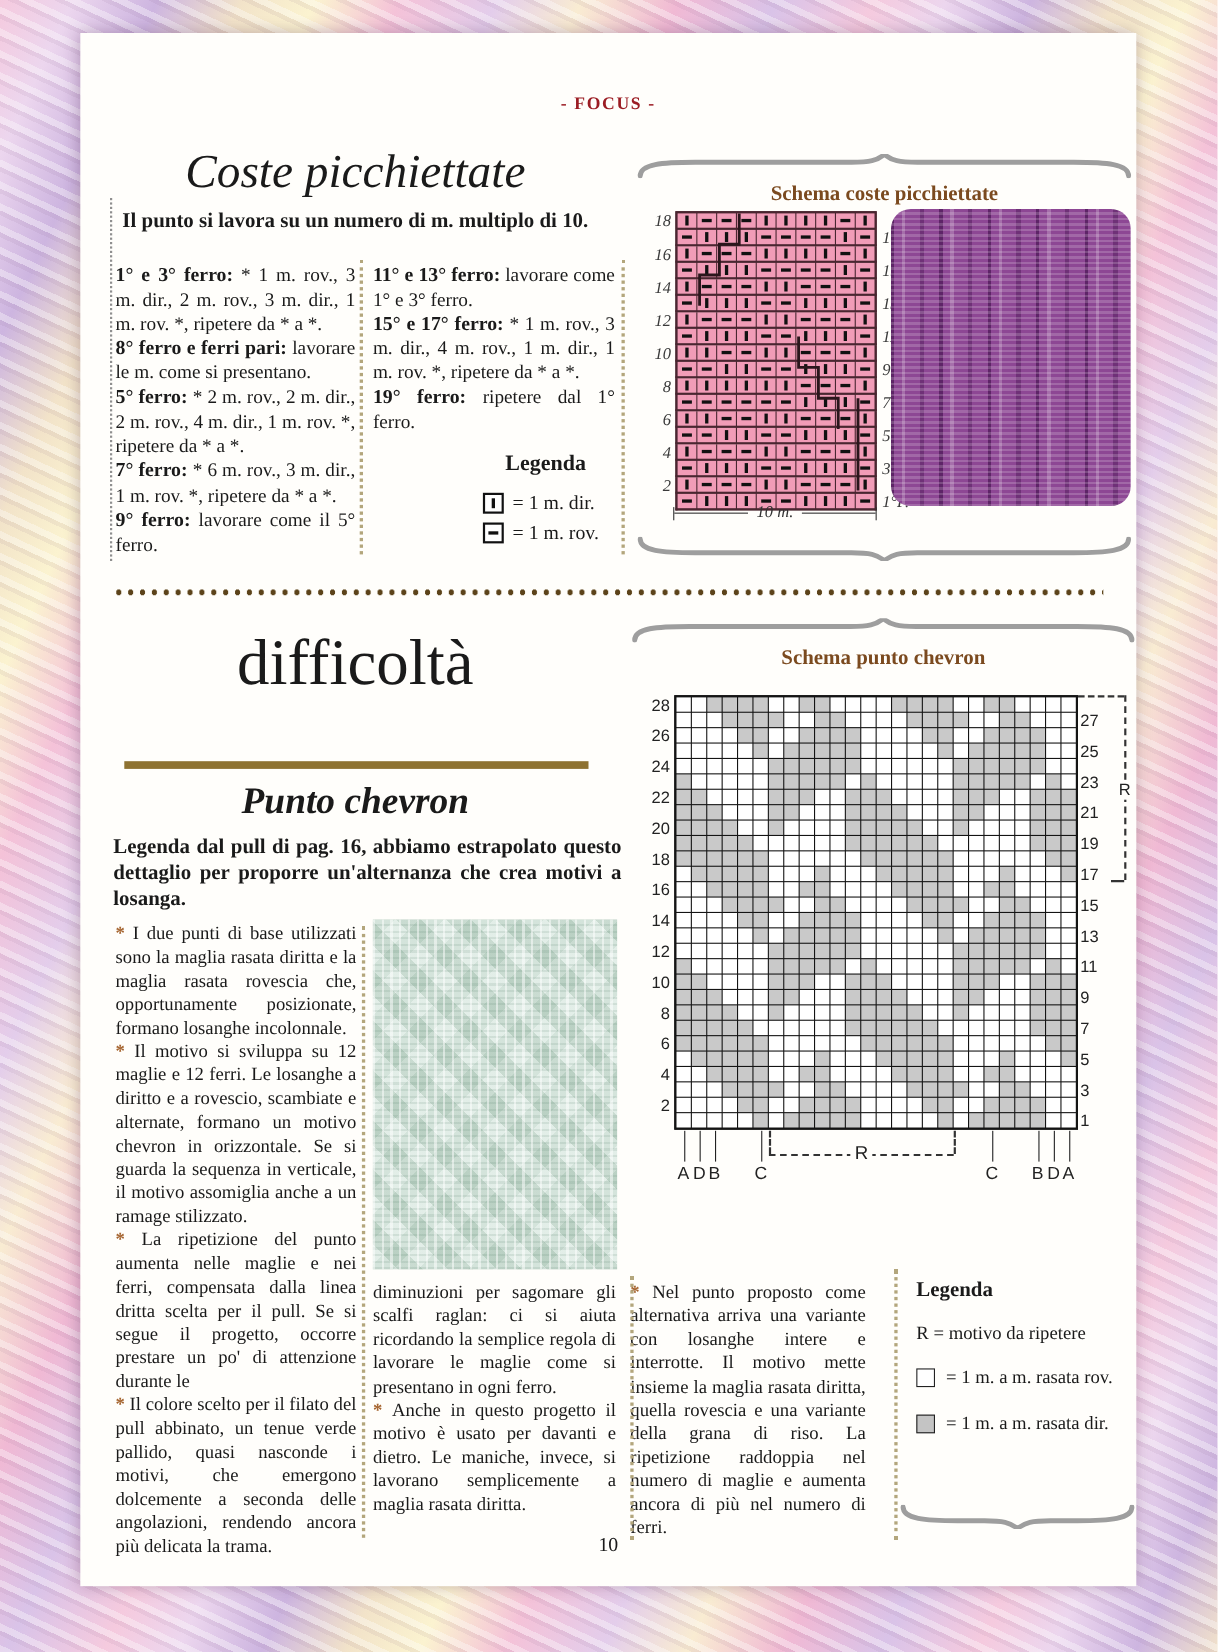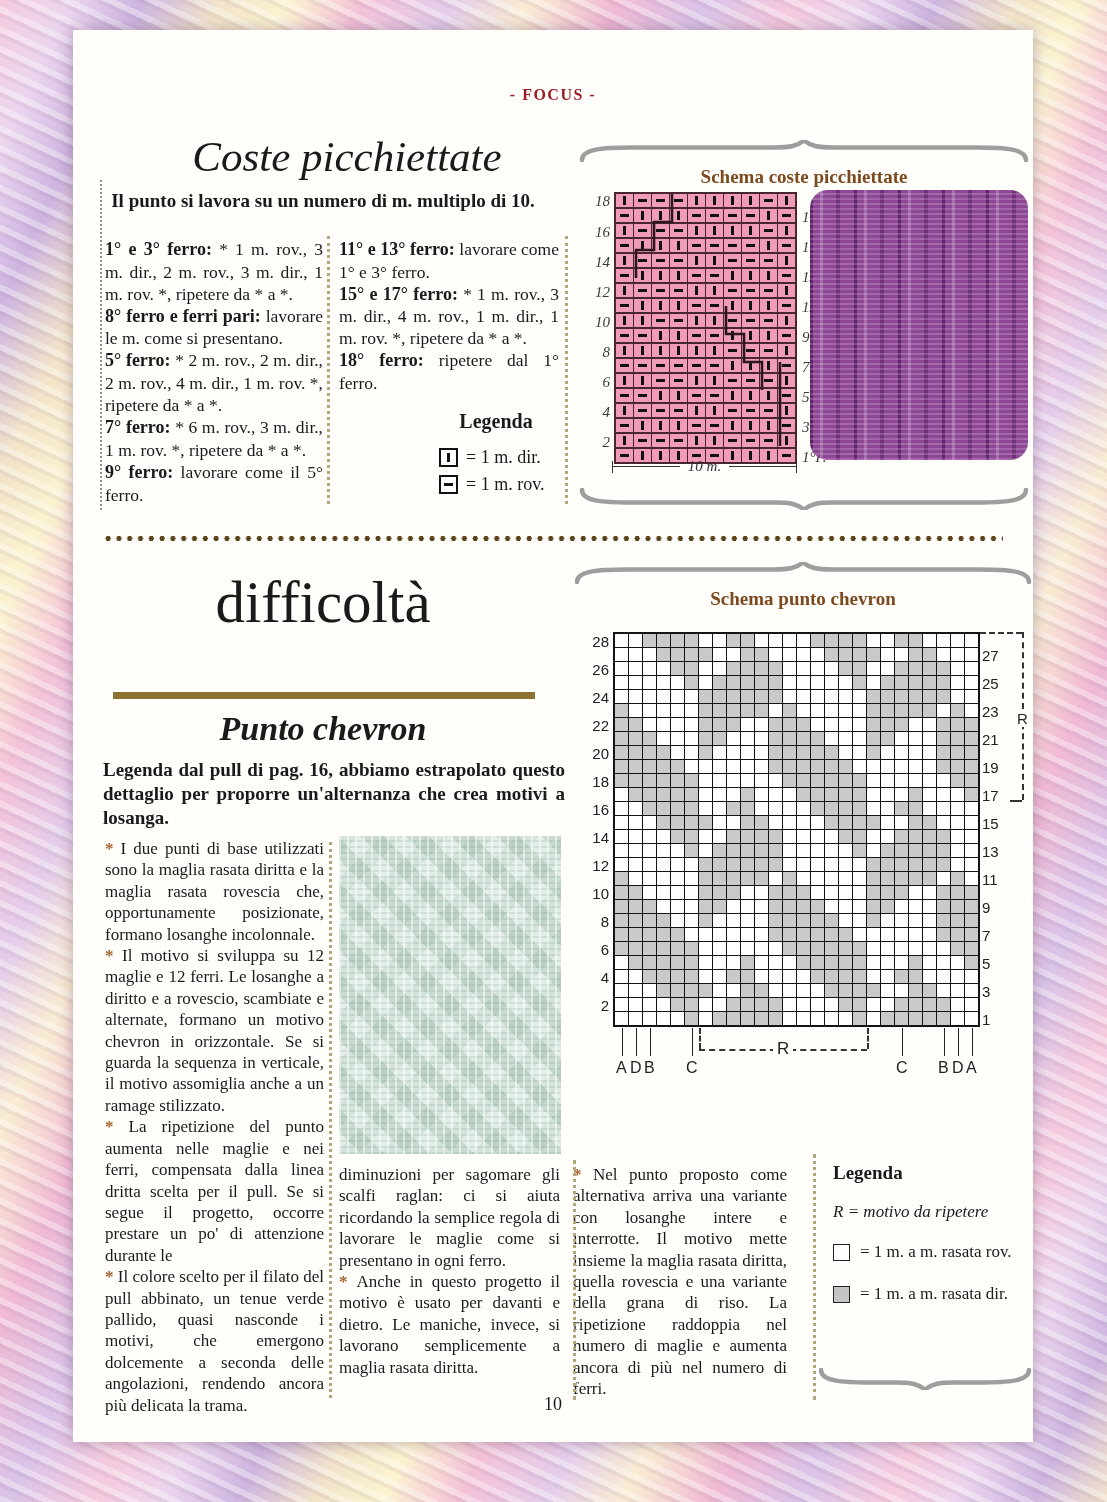--- a/index.html
+++ b/index.html
@@ -9,21 +9,21 @@
       repeating-linear-gradient(115deg,
         #f5cade 0px,#ecd6ee 60px,#cdb5e0 130px,#f2e3c9 200px,#fbf3d0 260px,
         #f4c2d8 330px,#e3cdeb 410px,#f9ecd2 480px,#f0b9d4 560px,#d9c3e8 640px,#f5cade 720px);}
   .yarn-tex{position:absolute;inset:0;background:
       repeating-linear-gradient(25deg, rgba(255,255,255,.35) 0 6px, rgba(0,0,0,0) 6px 14px, rgba(120,80,120,.08) 14px 18px);}
   .page{position:absolute;left:73px;top:30px;width:960px;height:1412px;background:#fffefb;
         box-shadow:0 0 14px rgba(80,40,80,.35);}
   .abs{position:absolute;}
   .focus{top:56px;left:0;width:100%;text-align:center;font-weight:bold;font-size:16px;
          letter-spacing:1.5px;color:#9b1c23;}
-  .coste-title{top:102px;left:0;width:500px;text-align:center;font-style:italic;font-size:43px;padding-left:24px;}
+  .coste-title{top:102px;left:0;width:500px;text-align:center;font-style:italic;font-size:43px;}
   .coste-sub{top:160px;left:0;width:500px;text-align:center;font-weight:bold;font-size:19px;}
   .vdot{width:0;border-left:3px dotted #b3a67c;}
   .vdot.gray{border-left:2px dotted #8f8f8f;}
   .instr{font-size:17.5px;line-height:1.26;text-align:justify;}
   .irow b{font-size:18px;}
   .legend1{width:150px;}
   .legend1 .ltitle{font-weight:bold;font-size:20px;text-align:center;margin-bottom:14px;}
   .l1item{display:flex;align-items:center;gap:8px;font-size:18px;margin:6px 0 6px 18px;}
   .sq1{width:15px;height:15px;border:2px solid #111;display:flex;align-items:center;justify-content:center;flex:0 0 auto;background:#fff;}
   .bar-k{width:2.5px;height:9px;background:#111;}
@@ -63,21 +63,21 @@
   .ccell{width:13px;height:13px;background:#ffffff;}
   .ccell.g{background:#c9c9c9;}
   .clbl{position:absolute;font-family:"Liberation Sans",sans-serif;font-size:15px;color:#222;}
   .tickv{position:absolute;width:0;border-left:1.5px solid #222;}
   .bletter{position:absolute;font-family:"Liberation Sans",sans-serif;font-size:16px;color:#222;}
   .dashH{position:absolute;height:0;border-top:2px dashed #333;}
   .dashV{position:absolute;width:0;border-left:2px dashed #333;}
   .rlabel{position:absolute;font-family:"Liberation Sans",sans-serif;font-size:15px;color:#222;background:#fffefb;padding:0 4px;}
   .legend2{font-size:17px;}
   .legend2 .ltitle{font-weight:bold;font-size:19px;margin-bottom:18px;}
-  .l2rep{margin-bottom:20px;font-style:italic;}
+  .l2rep{margin-bottom:20px;}
   .l2item{display:flex;align-items:center;gap:10px;margin-bottom:22px;}
   .sq2{width:15px;height:15px;border:1.5px solid #222;flex:0 0 auto;}
   .pagenum{top:1364px;left:0;width:100%;text-align:center;font-size:18px;}
 </style>
 </head>
 <body>
 
 <div class="canvas">
   <div class="yarn-tex"></div>
 
@@ -95,21 +95,21 @@
     <div class="abs instr" id="instrLeft" style="left:32px;top:208px;width:218px;">
         <div class="irow"><b>1° e 3° ferro: </b><span>* 1 m. rov., 3 m. dir., 2 m. rov., 3 m. dir., 1 m. rov. *, ripetere da * a *.</span></div>
         <div class="irow"><b>8° ferro e ferri pari: </b><span>lavorare le m. come si presentano.</span></div>
         <div class="irow"><b>5° ferro: </b><span>* 2 m. rov., 2 m. dir., 2 m. rov., 4 m. dir., 1 m. rov. *, ripetere da * a *.</span></div>
         <div class="irow"><b>7° ferro: </b><span>* 6 m. rov., 3 m. dir., 1 m. rov. *, ripetere da * a *.</span></div>
         <div class="irow"><b>9° ferro: </b><span>lavorare come il 5° ferro.</span></div>
       </div>
     <div class="abs instr" id="instrRight" style="left:266px;top:208px;width:220px;">
         <div class="irow"><b>11° e 13° ferro: </b><span>lavorare come 1° e 3° ferro.</span></div>
         <div class="irow"><b>15° e 17° ferro: </b><span>* 1 m. rov., 3 m. dir., 4 m. rov., 1 m. dir., 1 m. rov. *, ripetere da * a *.</span></div>
-        <div class="irow"><b>18° ferro: </b><span>ripetere dal 1° ferro.</span></div>
+        <div class="irow"><b>19° ferro: </b><span>ripetere dal 1° ferro.</span></div>
       </div>
 
     <div class="abs legend1" style="left:348px;top:380px;">
       <div class="ltitle">Legenda</div>
       <div id="legend1Items">
           <div class="l1item">
             <span class="sq1">
               <span class="bar-k"></span>
             </span>
             <span>= 1 m. dir.</span>

